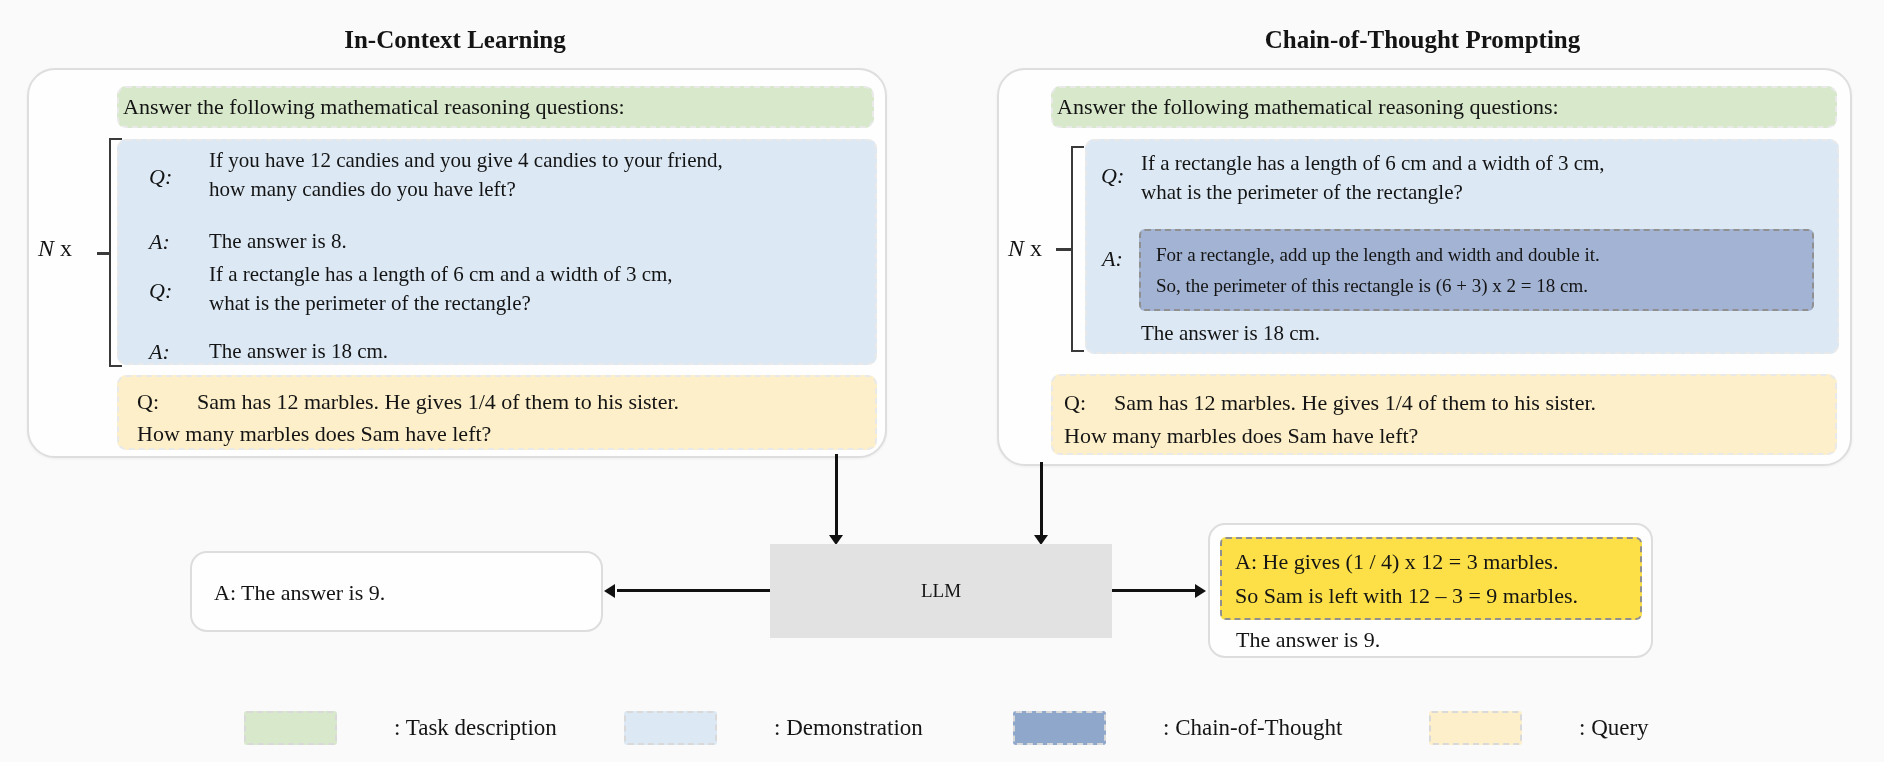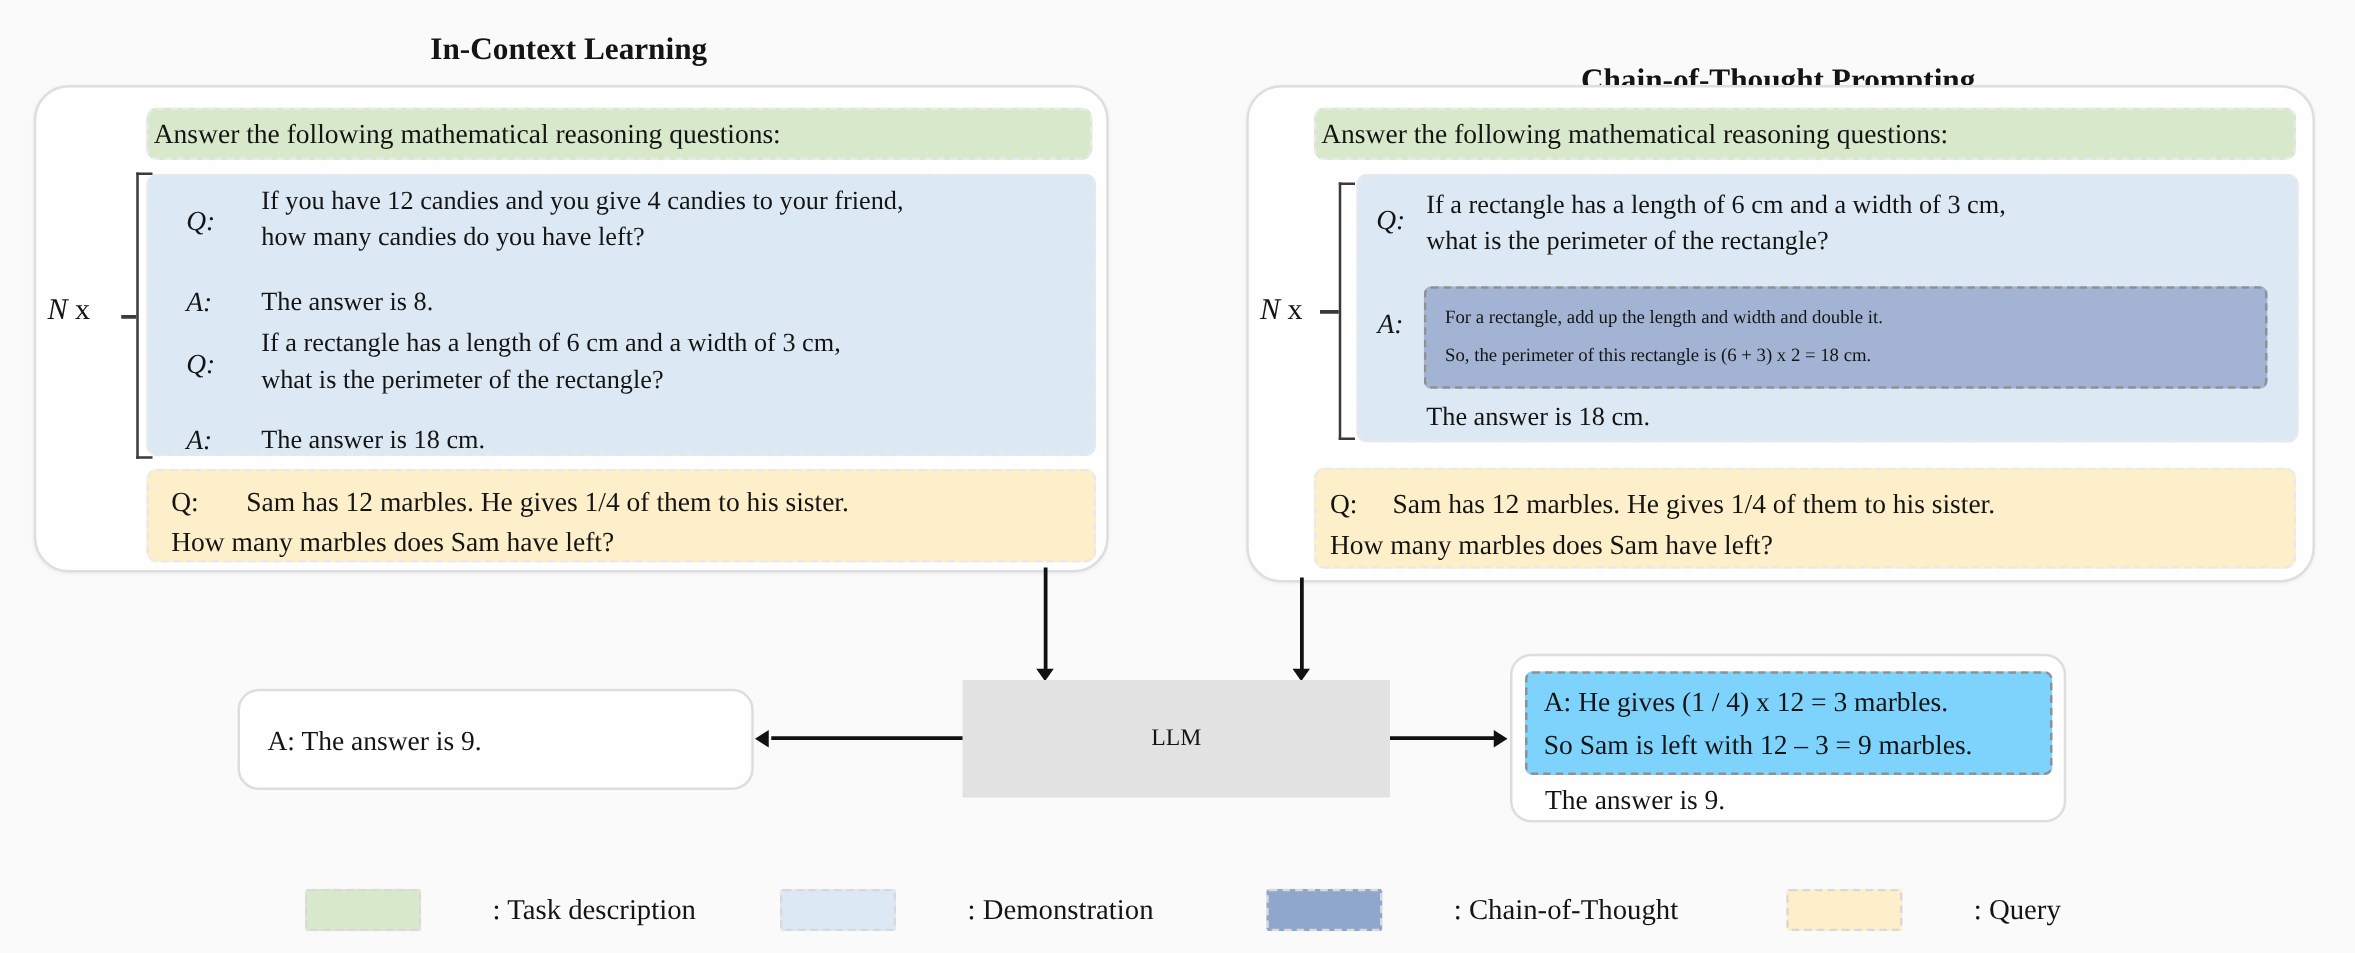--- a/index.html
+++ b/index.html
@@ -9,21 +9,21 @@
   }
   .title{position:absolute;top:25px;height:30px;line-height:30px;text-align:center;
          font-size:25px;font-weight:bold;}
   .panel{position:absolute;background:#fefefe;border:2px solid #dedede;border-radius:28px;
          box-shadow:0 1px 3px rgba(0,0,0,0.05);}
   .cbox{position:absolute;border:2px dashed #e9e9e9;border-radius:9px;box-sizing:border-box;}
   .task{font-size:22px;line-height:38px;padding-left:4px;white-space:nowrap;}
   .line{position:absolute;font-size:21px;line-height:29px;white-space:nowrap;}
   .qa-label{position:absolute;font-style:italic;font-size:22px;line-height:29px;}
   .cot-box{position:absolute;border:2px dashed #909090;border-radius:6px;box-sizing:border-box;}
-  .cot-box .cline{font-size:15px;line-height:31px;white-space:nowrap;}
+  .cot-box .cline{font-size:19px;line-height:31px;white-space:nowrap;}
   .bracket{position:absolute;border-left:2.5px solid #3a3a3a;border-top:2.5px solid #3a3a3a;
            border-bottom:2.5px solid #3a3a3a;box-sizing:border-box;}
   .nx{position:absolute;font-size:24px;line-height:26px;white-space:nowrap;}
   .nx .n{font-style:italic;}
   .dash{position:absolute;height:2.5px;background:#3a3a3a;}
   .vline{position:absolute;width:3px;background:#111;}
   .hline{position:absolute;height:3px;background:#111;}
   .head-down{position:absolute;width:0;height:0;border-left:7px solid transparent;
              border-right:7px solid transparent;border-top:10px solid #111;}
   .head-left{position:absolute;width:0;height:0;border-top:7px solid transparent;
@@ -37,21 +37,21 @@
   .legend-item{position:absolute;top:711px;height:34px;display:flex;align-items:center;gap:41px;}
   .swatch{width:93px;height:34px;border:2px dashed #d9d9d9;border-radius:3px;box-sizing:border-box;}
   .legend-label{font-size:23px;margin-left:16px;white-space:nowrap;}
 </style>
 </head>
 <body>
 
 <div class="stage">
 
   <div class="title" style="left:27px;width:856px;">In-Context Learning</div>
-  <div class="title" style="left:997px;width:851px;margin-top:25px;">Chain-of-Thought Prompting</div>
+  <div class="title" style="left:997px;width:851px;">Chain-of-Thought Prompting</div>
 
   <div class="panel" style="left:27px;top:68px;width:856px;height:386px;">
 
     <div class="cbox task" style="left: 88px; top: 16px; width: 757px; height: 42px; background-color: rgb(216, 232, 203);">
       <span>Answer the following mathematical reasoning questions:</span>
     </div>
 
     <div class="nx" style="left:9px;top:165px;"><span class="n">N</span> <span>x</span></div>
     <div class="dash" style="left:68px;top:182px;width:12px;"></div>
     <div class="bracket" style="left:80px;top:68px;width:13px;height:229px;"></div>
@@ -125,21 +125,21 @@
   <div class="head-left" style="left:604px;top:584px;"></div>
 
   <div class="hline" style="left:1112px;top:589px;width:84px;"></div>
   <div class="head-right" style="left:1195px;top:584px;"></div>
 
   <div class="outbox" style="left:190px;top:551px;width:413px;height:81px;">
     <span class="qline" style="left:22px;top:23px;">A: The answer is 9.</span>
   </div>
 
   <div class="outbox" style="left:1208px;top:523px;width:445px;height:135px;">
-    <div class="cot-box" style="left: 10px; top: 12px; width: 422px; height: 83px; padding: 6px 0px 0px 13px; background-color: #7dd3fc;">
+    <div class="cot-box" style="left: 10px; top: 12px; width: 422px; height: 83px; padding: 6px 0px 0px 13px; background-color: #fde047;">
       <div class="cline" style="font-size:22px;line-height:34px;">A: He gives (1 / 4) x 12 = 3 marbles.</div>
       <div class="cline" style="font-size:22px;line-height:34px;">So Sam is left with 12 – 3 = 9 marbles.</div>
     </div>
     <span class="qline" style="left:26px;top:98px;">The answer is 9.</span>
   </div>
 
   <div class="legend-item" style="left:244px;">
     <div class="swatch" style="background-color: rgb(216, 232, 203);"></div>
     <div class="legend-label">: Task description</div>
   </div>

